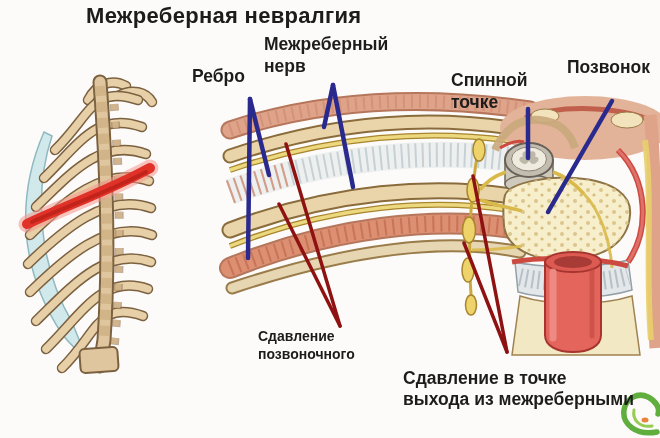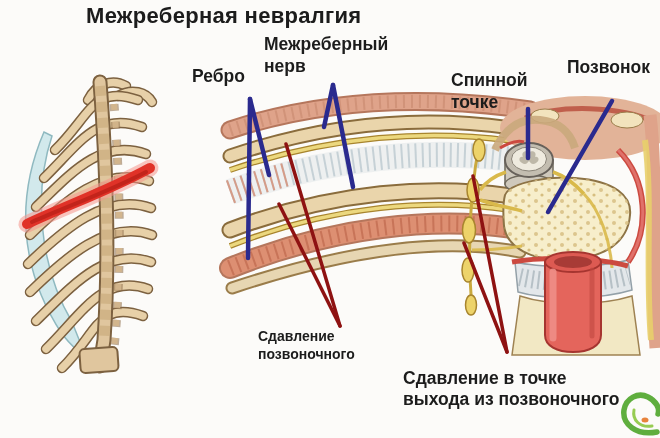--- a/index.html
+++ b/index.html
@@ -236,16 +236,16 @@
     <div>Позвонок</div>
   </div>
 
   <div class="anno-label lbl-muscle">
     <div>Сдавление</div>
     <div>позвоночного</div>
   </div>
 
   <div class="anno-label lbl-canal">
     <div>Сдавление в точке</div>
-    <div>выхода из позвоночного</div>
+    <div>выхода из межреберными</div>
   </div>
 
 </div>
 
 </body></html>

